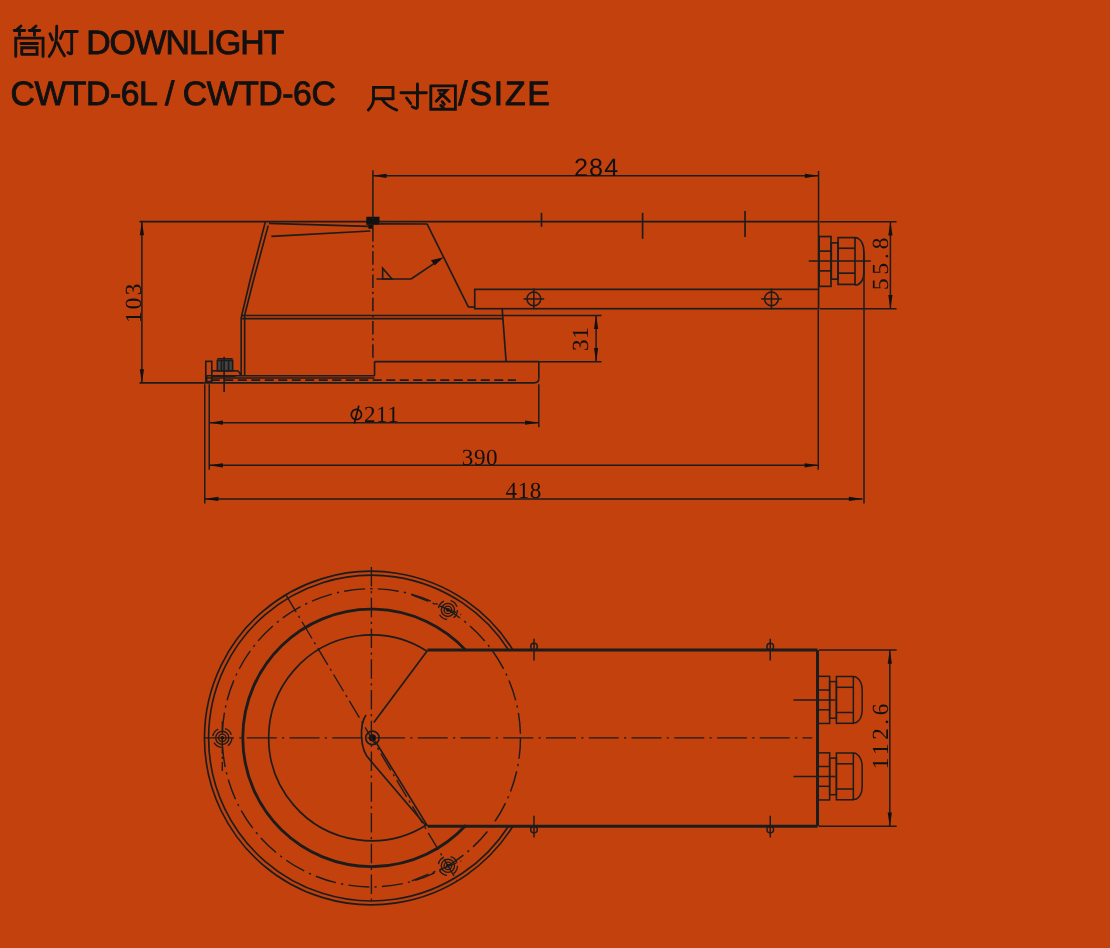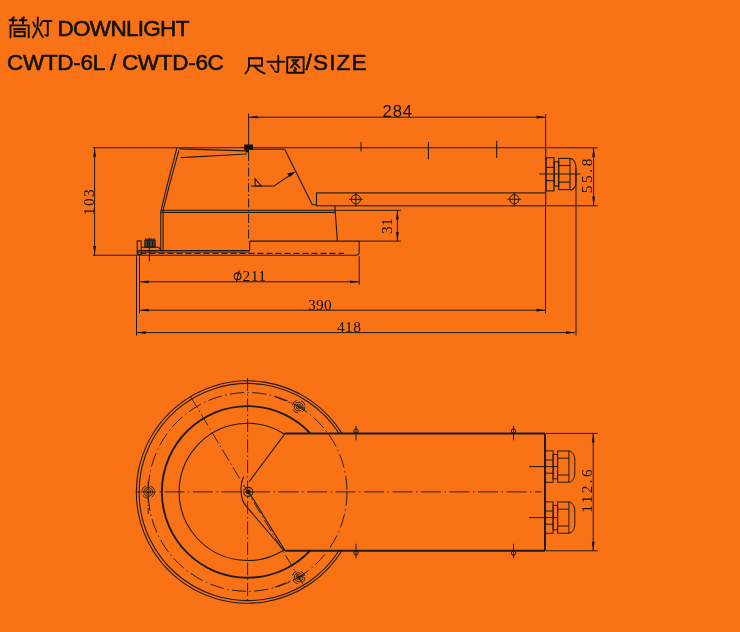--- a/index.html
+++ b/index.html
@@ -1,16 +1,16 @@
 <!DOCTYPE html>
 <html><head>
 <meta charset="utf-8">
 <style>
   html,body{margin:0;padding:0;background:#ffffff;}
-  #page{position:relative;width:740px;height:632px;background:#f97316;overflow:hidden;text-align:right;}
+  #page{position:relative;width:740px;height:632px;background:#c2410c;overflow:hidden;text-align:right;}
   svg{position:absolute;top:0;left:0;}
   .t{font-family:"Liberation Sans",sans-serif;fill:#111;}
 </style>
 </head>
 <body>
 <div id="page">
 <svg width="740" height="632" viewBox="0 0 740 632">
 <defs>
 <marker id="ar" viewBox="0 0 10 6" refX="9.4" refY="3" markerWidth="10" markerHeight="6" orient="auto-start-reverse" markerUnits="userSpaceOnUse">
   <path d="M0.3,1.6 L9.7,3 L0.3,4.4 z" fill="#111"></path>

